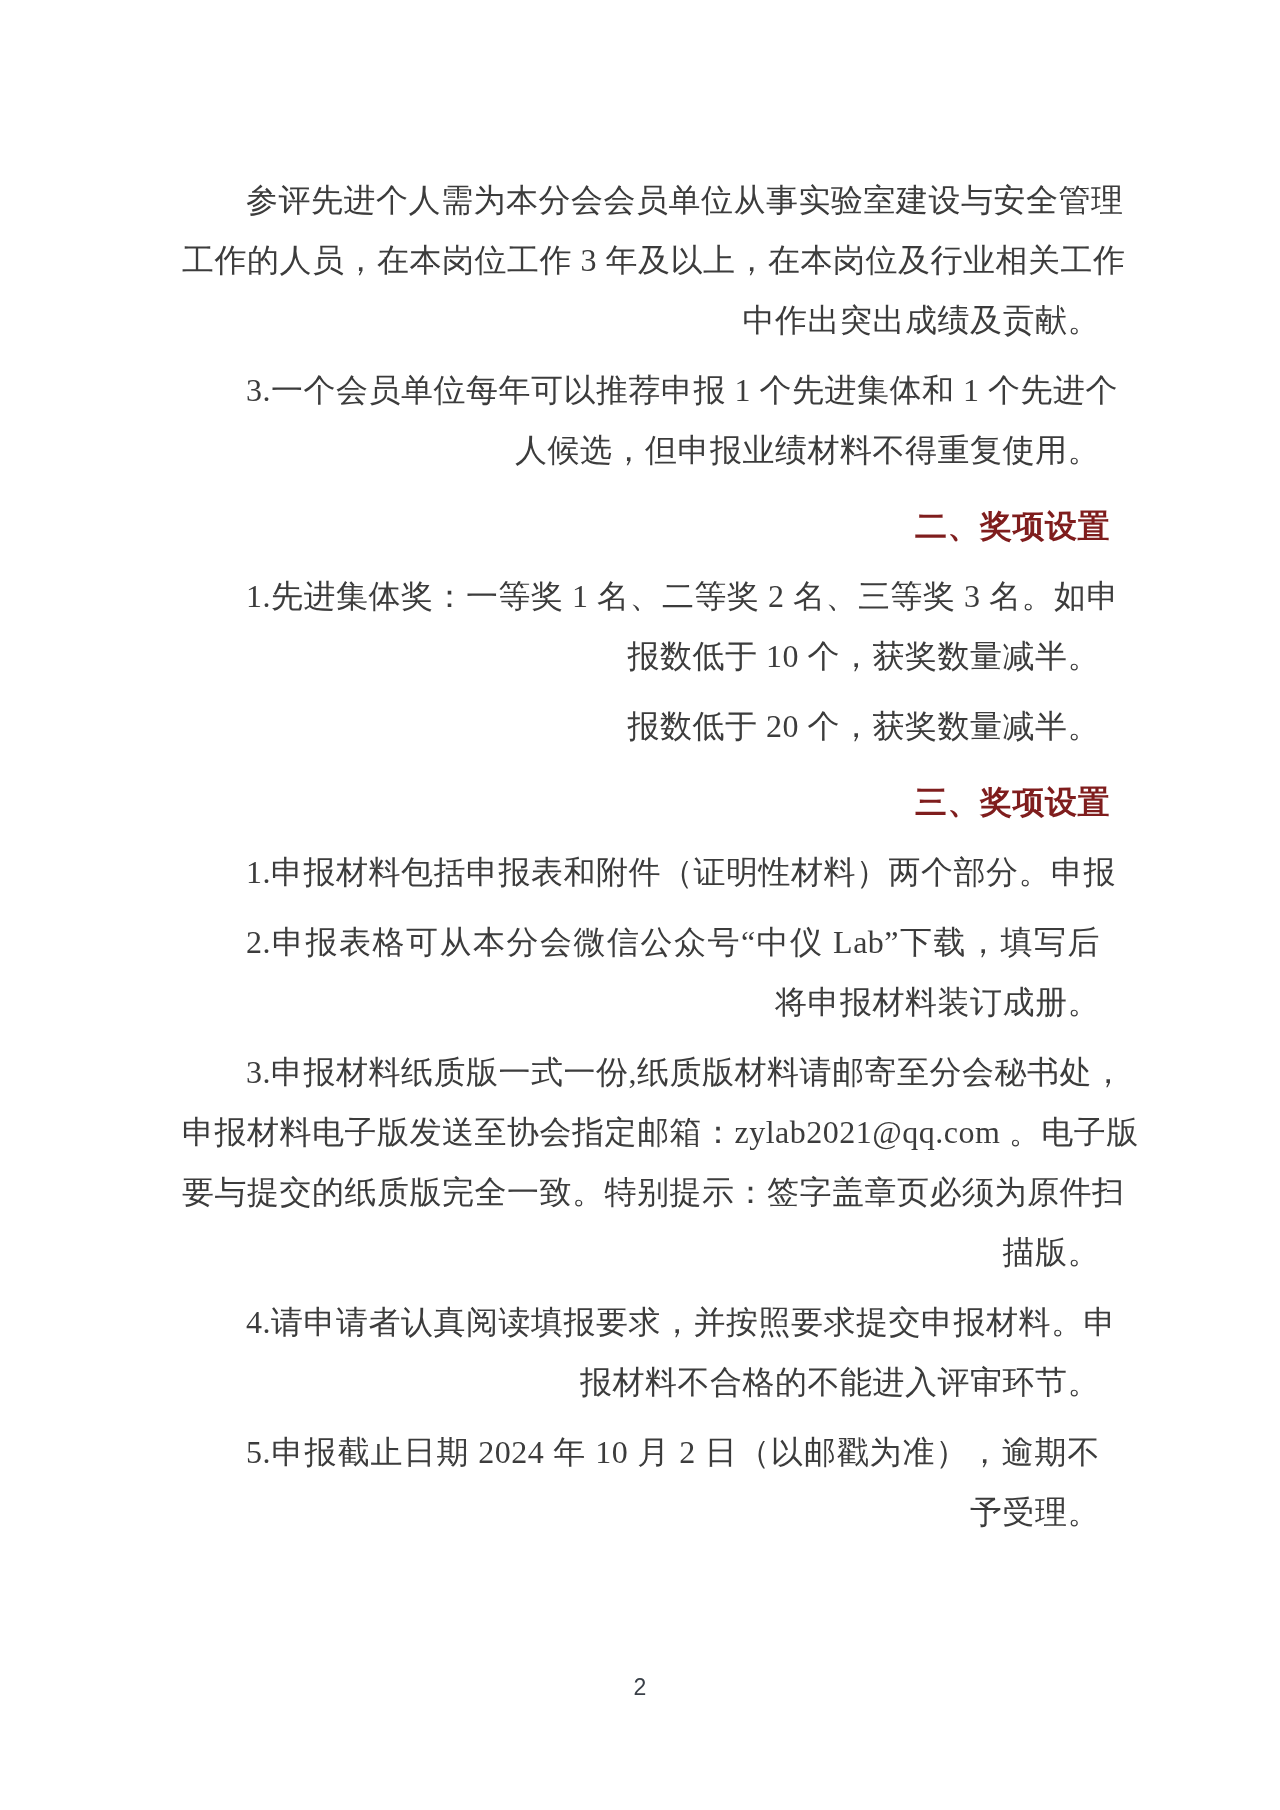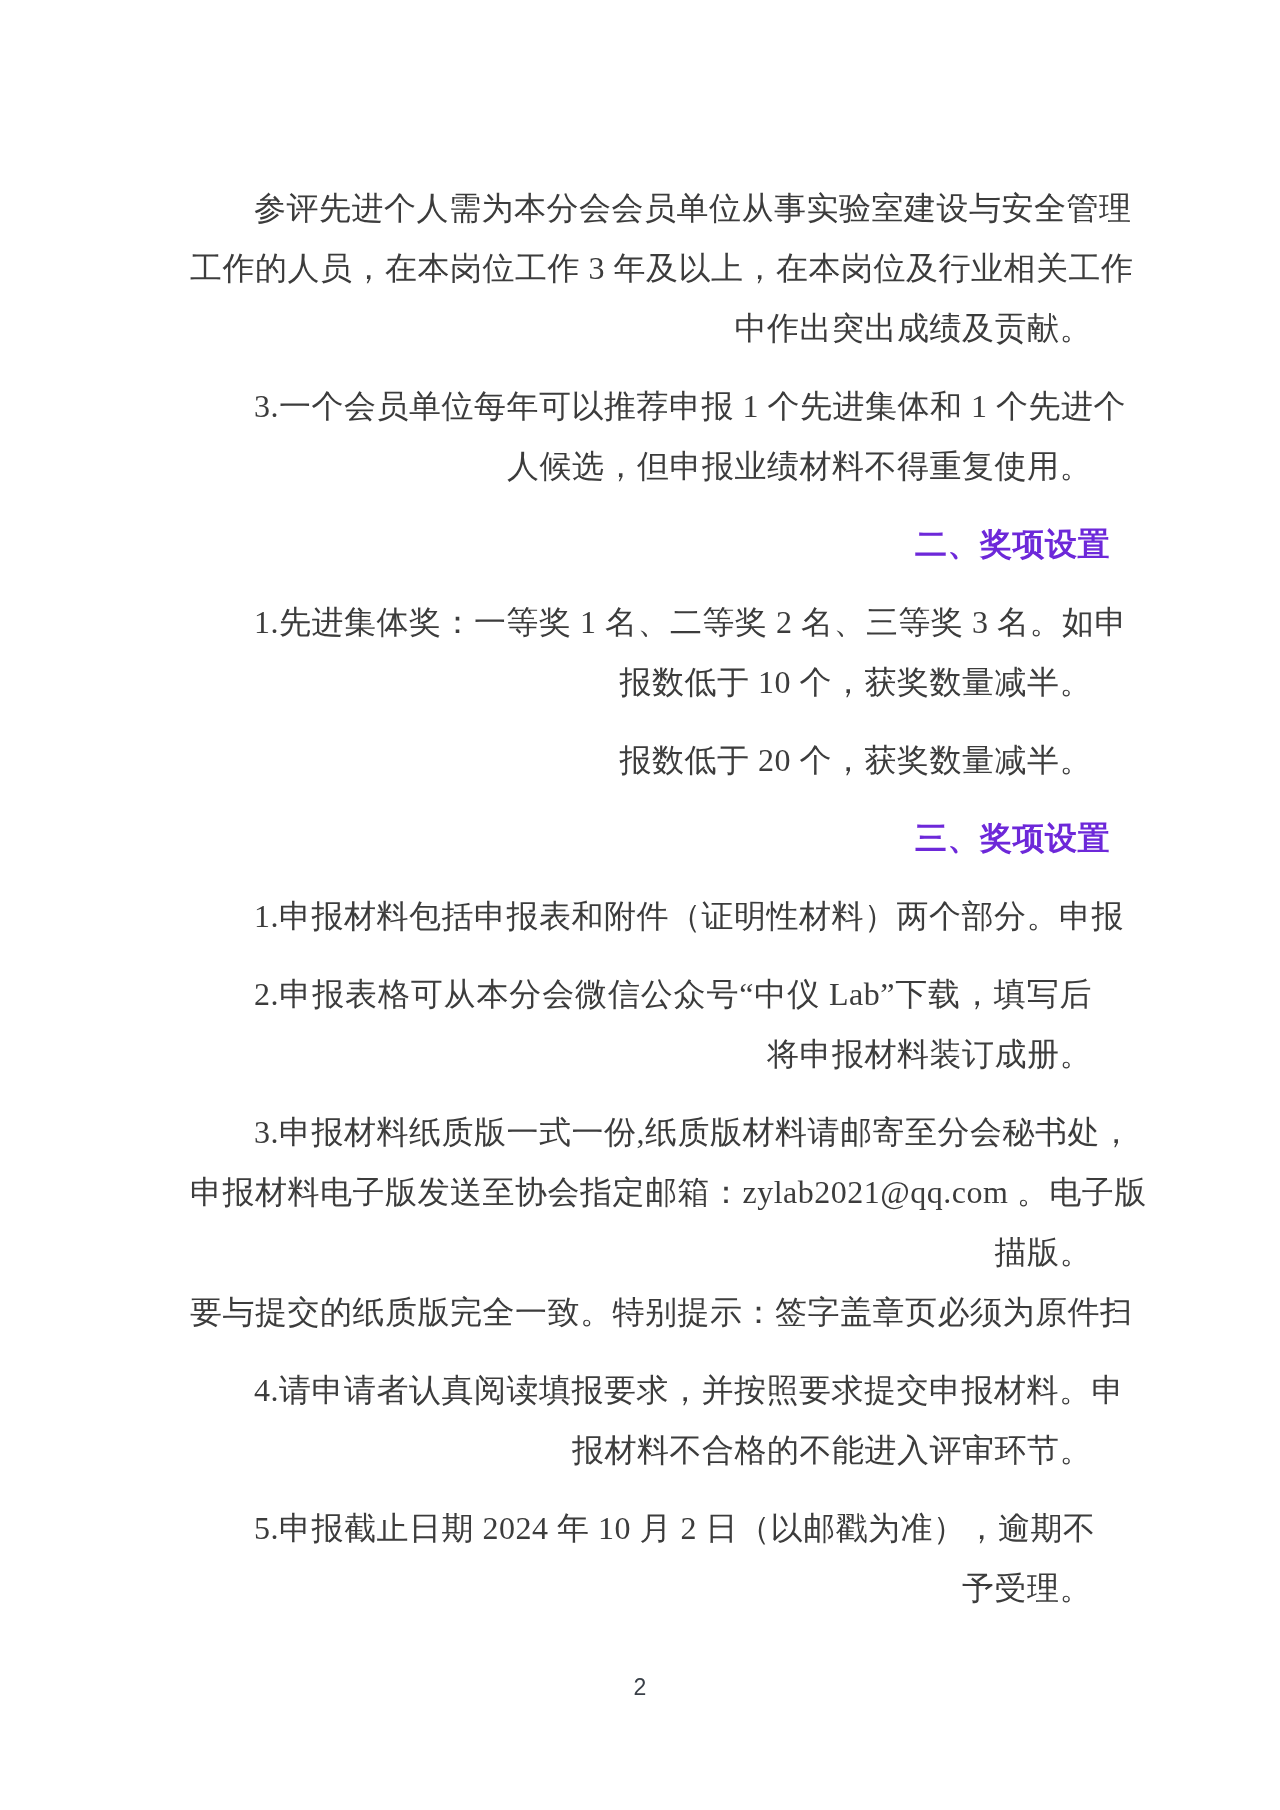--- a/index.html
+++ b/index.html
@@ -19,38 +19,38 @@
     background: var(--bg-color, #ffffff);
     overflow: hidden;
   }
   .content {
     position: absolute;
     left: 172px;
     top: 160px;
     width: 938px;
     color: var(--text-color, #3c3c3c);
   }
-  .paragraph { margin: 18px; padding: 0; }
+  .paragraph { margin: 10px; padding: 0; }
   .line {
     font-size: 32px;
     height: 60px;
     line-height: 60px;
     letter-spacing: 0.5px;
     white-space: nowrap;
     overflow: visible;
     text-align: right;
   }
   .fill {
     text-align: justify;
     text-align-last: justify;
   }
   .indent { text-indent: 64px; }
   .heading {
     font-weight: 700;
-    color: #6d28d9;
+    color: #7f1d1d;
     margin-top: 16px;
   }
   .page-number {
     position: absolute;
     top: 1672px;
     left: 0;
     width: 1280px;
     text-align: center;
     font-size: 23px;
     line-height: 30px;
@@ -93,22 +93,22 @@
     </div>
 
     <div class="paragraph">
       <div class="line fill indent">2.申报表格可从本分会微信公众号“中仪 Lab”下载，填写后</div>
       <div class="line">将申报材料装订成册。</div>
     </div>
 
     <div class="paragraph">
       <div class="line fill indent">3.申报材料纸质版一式一份,纸质版材料请邮寄至分会秘书处，</div>
       <div class="line fill">申报材料电子版发送至协会指定邮箱：zylab2021@qq.com 。电子版</div>
+      <div class="line fill">要与提交的纸质版完全一致。特别提示：签字盖章页必须为原件扫</div>
       <div class="line">描版。</div>
-      <div class="line fill">要与提交的纸质版完全一致。特别提示：签字盖章页必须为原件扫</div>
     </div>
 
     <div class="paragraph">
       <div class="line fill indent">4.请申请者认真阅读填报要求，并按照要求提交申报材料。申</div>
       <div class="line">报材料不合格的不能进入评审环节。</div>
     </div>
 
     <div class="paragraph">
       <div class="line fill indent">5.申报截止日期 2024 年 10 月 2 日（以邮戳为准），逾期不</div>
       <div class="line">予受理。</div>

